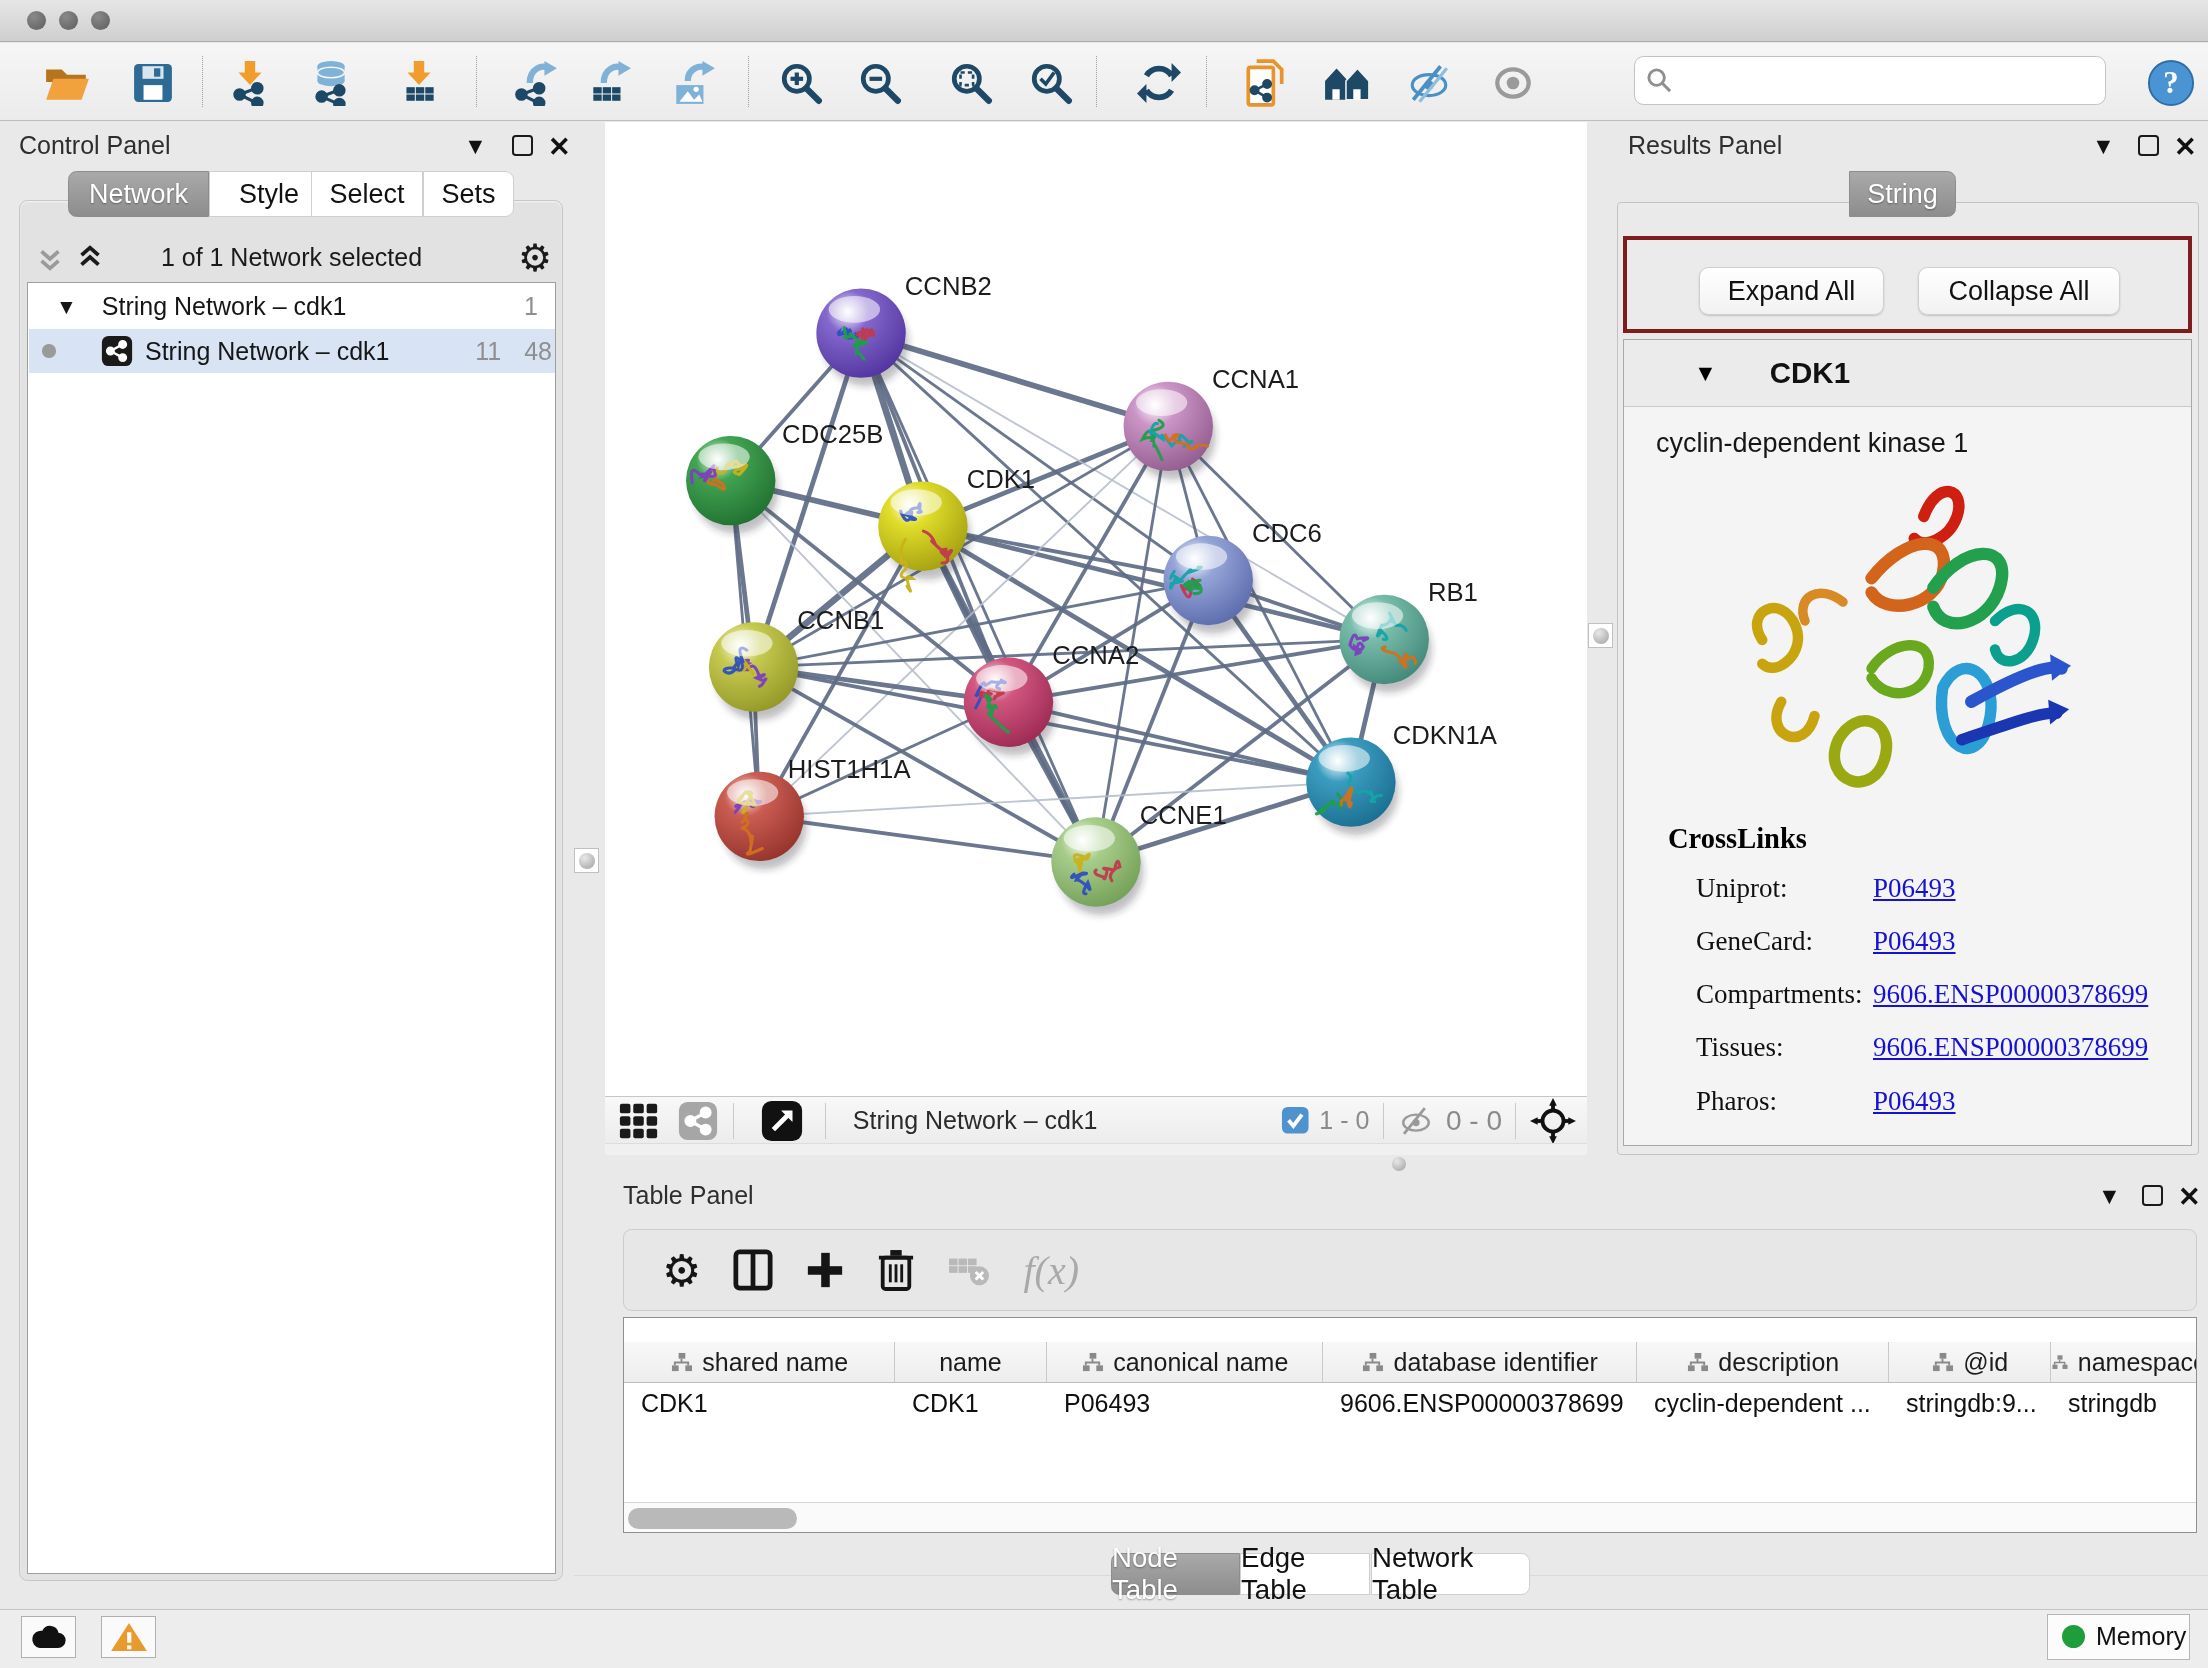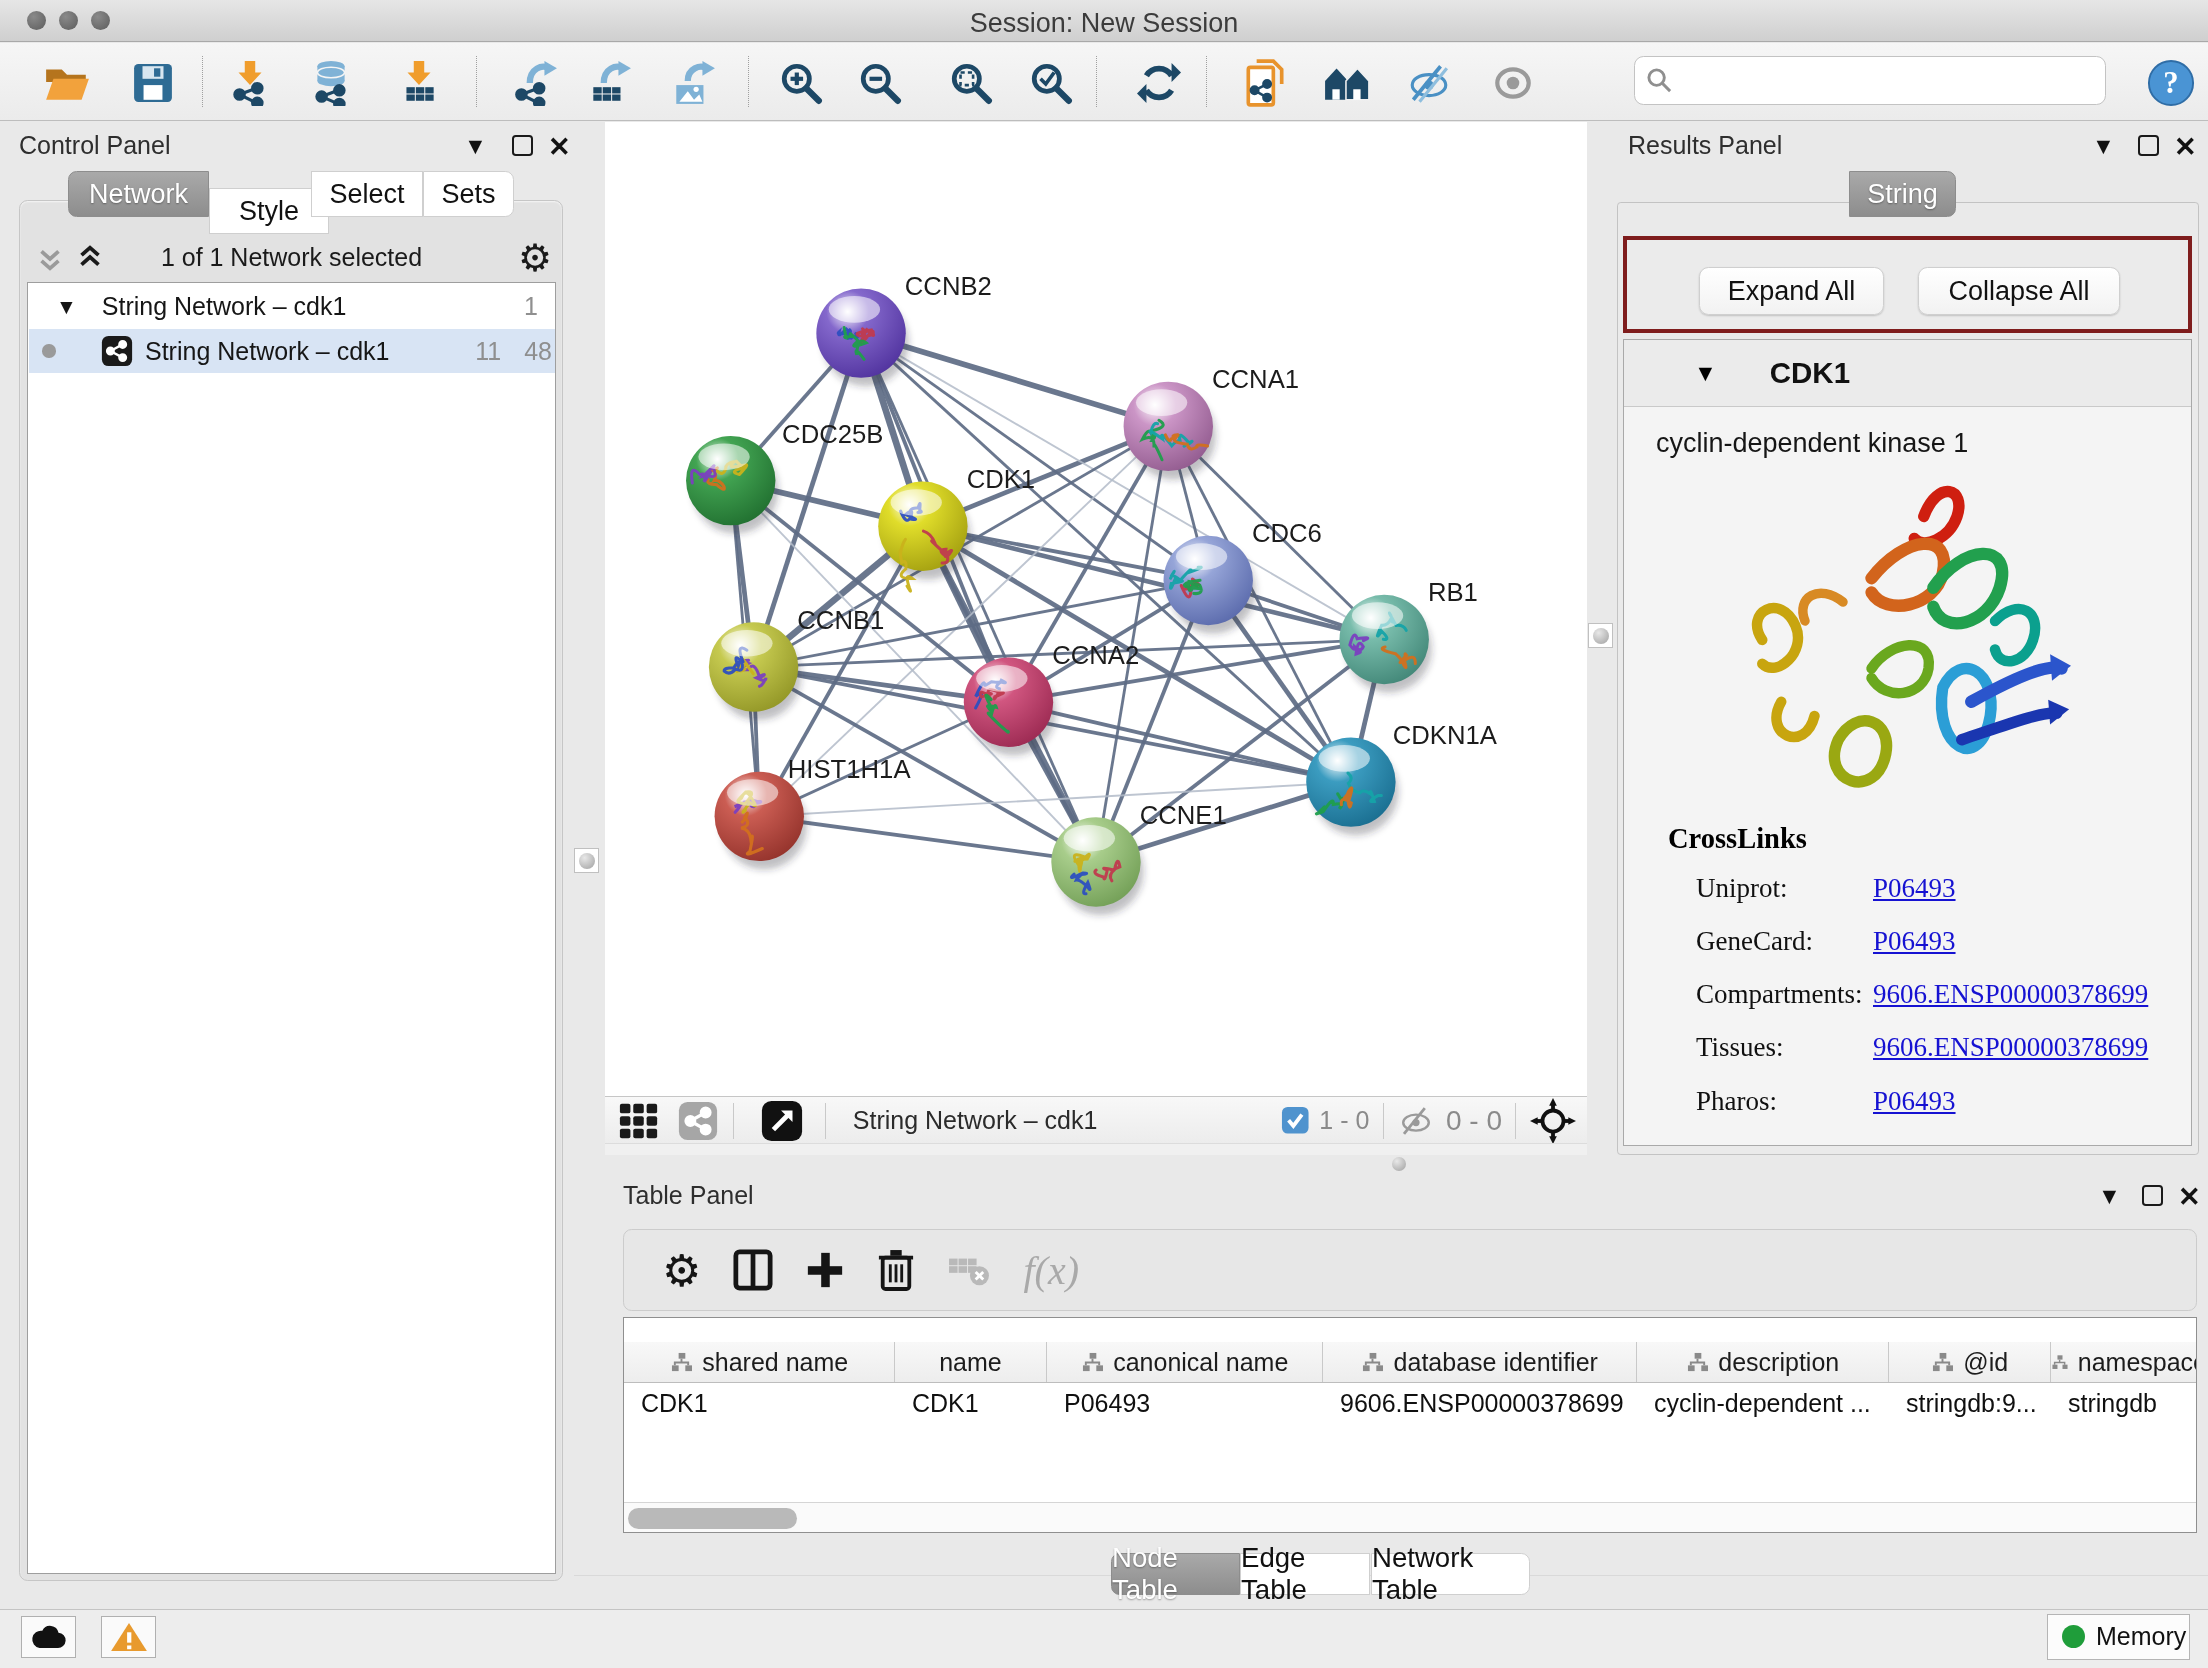--- a/index.html
+++ b/index.html
@@ -83,21 +83,20 @@
 
   text.nlabel { font-size:27px; fill:#1c1c1c; font-family:"Liberation Sans",sans-serif; }
 </style>
 </head>
 <body>
 
 <div id="titlebar" class="abs">
   <div class="tl abs" style="left:27px"></div>
   <div class="tl abs" style="left:59px"></div>
   <div class="tl abs" style="left:91px"></div>
-  <div id="win-title" class="abs">Session: New Session</div>
 </div>
 
 <div id="toolbar" class="abs">
   <div class="tbtn abs" style="left:40px">
     <svg width="48" height="42" viewBox="0 0 46 40">
         <path d="M3,7 h15 l5,5 h18 v7 H3z" fill="#b5741d"></path>
         <path d="M3,36 L10,16 H44 L37,36z" fill="#f2a23c"></path>
       </svg>
   </div>
   <div class="tbtn abs" style="left:126px">
@@ -285,21 +284,21 @@
 <div class="abs" style="left:464px; top:133px"><span class="pctl">▼</span></div>
 <div class="abs" style="left:512px; top:135px"><span class="sqbtn"></span></div>
 <div class="abs" style="left:548px; top:131px"><span class="pctl" style="font-weight:bold; font-size:27px">✕</span></div>
 
 <div id="cp-box" class="abs"></div>
 
 <div class="abs" style="left:68px; top:171px; width:141px"></div>
 <div class="tab sel first abs" style="left:68px; top:171px; width:141px">
     <span>Network</span>
   </div>
-<div class="tab abs" style="left:209px; top:188px; width:120px">
+<div class="tab abs" style="left:209px; top:171px; width:120px">
     <span>Style</span>
   </div>
 <div class="tab abs" style="left:311px; top:171px; width:112px">
     <span>Select</span>
   </div>
 <div class="tab last abs" style="left:423px; top:171px; width:91px">
     <span>Sets</span>
   </div>
 
 <div class="abs" style="left:34px; top:240px">

